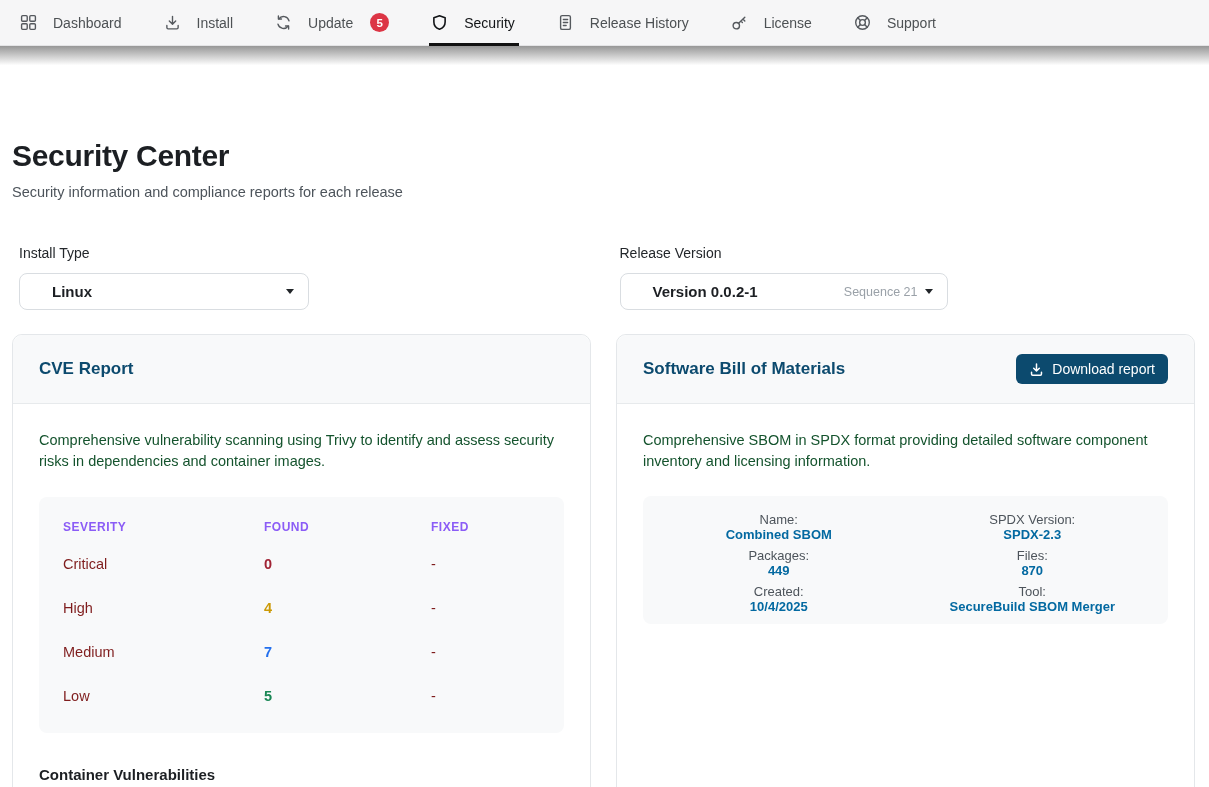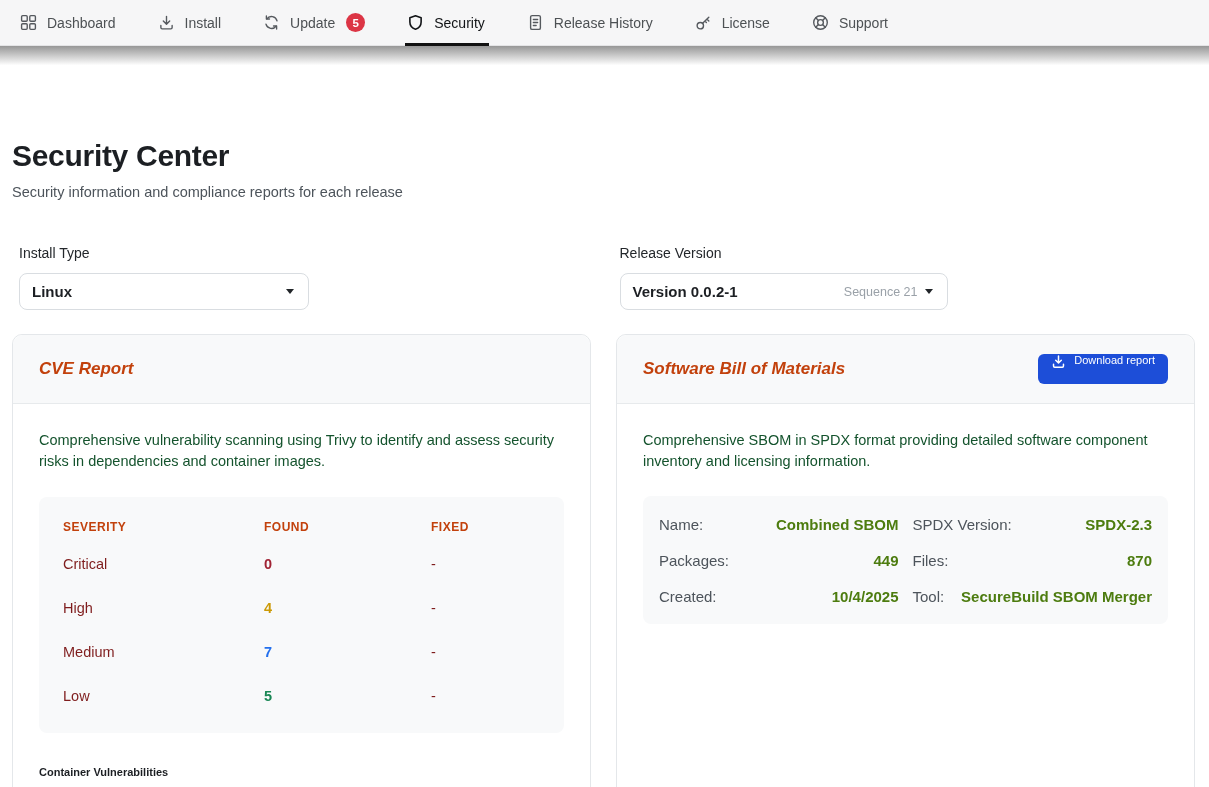--- a/index.html
+++ b/index.html
@@ -2,21 +2,21 @@
 <html><head>
 <meta charset="utf-8">
 <style>
   * { margin:0; padding:0; box-sizing:border-box; }
   html,body { width:1209px; height:787px; overflow:hidden; background:#fff;
     font-family:"Liberation Sans","DejaVu Sans",sans-serif; color:#212529; }
 
   
   .topnav { height:46px; background:#f6f6f7; display:flex; align-items:stretch;
     padding-left:20px; gap:42px; border-bottom:1px solid #e4e4e6; }
-  .nav-item { display:flex; align-items:center; gap:10px; position:relative;
+  .nav-item { display:flex; align-items:center; gap:16px; position:relative;
     font-size:14px; font-weight:500; color:#4d5154; cursor:pointer; white-space:nowrap; }
   .nav-item.active { color:#121417; }
   .nav-item.active::after { content:""; position:absolute; left:-2px; right:-4px;
     bottom:-1px; height:3px; background:#111; }
   .nicon { display:flex; align-items:center; }
   .nicon svg { width:17px; height:17px; stroke:#55595e; fill:none;
     stroke-width:1.3; stroke-linecap:round; stroke-linejoin:round; }
   .nav-item.active .nicon svg { stroke:#121417; stroke-width:1.5; }
   .nav-badge { width:19px; height:19px; border-radius:50%; background:#dc3545;
     color:#fff; font-size:11.5px; font-weight:600; display:flex;
@@ -26,68 +26,68 @@
   
   .main { padding:30px 14px 0 12px; }
   .page-title { font-size:30px; font-weight:700; letter-spacing:-.3px; color:#1c1f23;margin-top:44px; }
   .page-subtitle { font-size:14.5px; color:#4d545b; margin-top:11px; }
 
   
   .controls-grid { display:grid; grid-template-columns:1fr 1fr; gap:25px; margin-top:45px;margin-left:7px; }
   .control-label { display:block; font-size:14px; color:#23272b; margin-bottom:12px; }
   .select { height:37px; background:#fff; border:1px solid #d9dde1; border-radius:8px;
     display:flex; align-items:center; justify-content:space-between;
-    padding:0 14px 0 12px; cursor:pointer; }
+    padding:0 14px 0 32px; cursor:pointer; }
   .select-install { width:290px; }
   .select-release { width:328px; }
   .select-value { font-size:15px; font-weight:700; color:#1c1f23; }
   .caret { width:0; height:0; border-left:4.5px solid transparent;
     border-right:4.5px solid transparent; border-top:5.5px solid #212529; }
   .seq-group { display:flex; align-items:center; gap:7px; }
   .seq-label { font-size:12.5px; color:#9aa1a8; }
 
   
   .cards-grid { display:grid; grid-template-columns:1fr 1fr; gap:25px; margin-top:24px; }
   .card { border:1px solid #e4e7ea; border-radius:10px; background:#fff; min-height:560px; }
   .card-header { background:#f8f9fa; border-bottom:1px solid #e7eaec;
     border-radius:10px 10px 0 0; padding:17px 26px; min-height:69px;
     display:flex; align-items:center; justify-content:space-between; }
-  .card-title { font-size:17px; font-weight:600; color:#c2410c;font-style:italic; }
+  .card-title { font-size:17px; font-weight:600; color:#0c4a6e; }
   .card-body { padding:26px; }
   .card-desc { font-size:14.5px; line-height:1.46; color:#14532d; }
 
   
   .sev-table { background:#f8f9fa; border-radius:8px; margin-top:25px;
     padding:15px 24px 15px; }
   .sev-grid { display:grid; grid-template-columns:201px 167px 1fr; align-items:center; }
-  .sev-head { font-size:12px; font-weight:600; color:#c2410c; letter-spacing:.5px;
+  .sev-head { font-size:12px; font-weight:600; color:#8b5cf6; letter-spacing:.5px;
     height:30px; display:flex; align-items:center; }
   .sev-cell { height:44px; display:flex; align-items:center; font-size:14.5px; color:#7f1d1d; }
   .sev-found { font-weight:600; }
 
-  .sub-title { font-size:11px; font-weight:600; color:#1c1f23; margin-top:33px; }
+  .sub-title { font-size:15px; font-weight:600; color:#1c1f23; margin-top:33px; }
   .cv-header { background:#f8f9fa; border-radius:8px; margin-top:14px; height:40px;
     display:flex; align-items:center; padding:0 10px 0 24px;
     font-size:12px; font-weight:600; color:#6c757d; letter-spacing:.5px; }
   .cv-name { flex:1; }
   .cv-found { margin-right:38px; }
   .cv-fixed { margin-right:0; }
 
   
-  .download-btn { display:flex; align-items:flex-start; gap:8px; background:#1d4ed8;
+  .download-btn { display:flex; align-items:center; gap:8px; background:#0c4a6e;
     color:#fff; border:none; border-radius:6px; padding:0 13px; height:30px;
-    font-size:11px; font-weight:500; font-family:inherit; cursor:pointer; }
+    font-size:14px; font-weight:500; font-family:inherit; cursor:pointer; }
   .download-btn svg { width:15px; height:15px; stroke:#fff; fill:none;
     stroke-width:1.6; stroke-linecap:round; stroke-linejoin:round; }
   .sbom-grid { background:#f8f9fa; border-radius:8px; margin-top:24px;
     padding:10px 16px; display:grid; grid-template-columns:1fr 1fr; column-gap:14px; }
   .sbom-cell { height:36px; display:flex; align-items:center;
-    justify-content:space-between; font-size:15px; }
+    justify-content:flex-end; font-size:13px;flex-direction:column; }
   .sbom-label { color:#4d545b; }
-  .sbom-value { font-weight:700; color:#4d7c0f; text-align:right; }
+  .sbom-value { font-weight:700; color:#0369a1; text-align:right; }
 </style>
 </head>
 <body>
 
 <nav class="topnav">
   <div class="nav-item">
     <span class="nicon">
       <svg viewBox="0 0 16 16">
           <rect x="1.5" y="1.5" width="5.3" height="5.3" rx="1"></rect>
           <rect x="9.2" y="1.5" width="5.3" height="5.3" rx="1"></rect>

